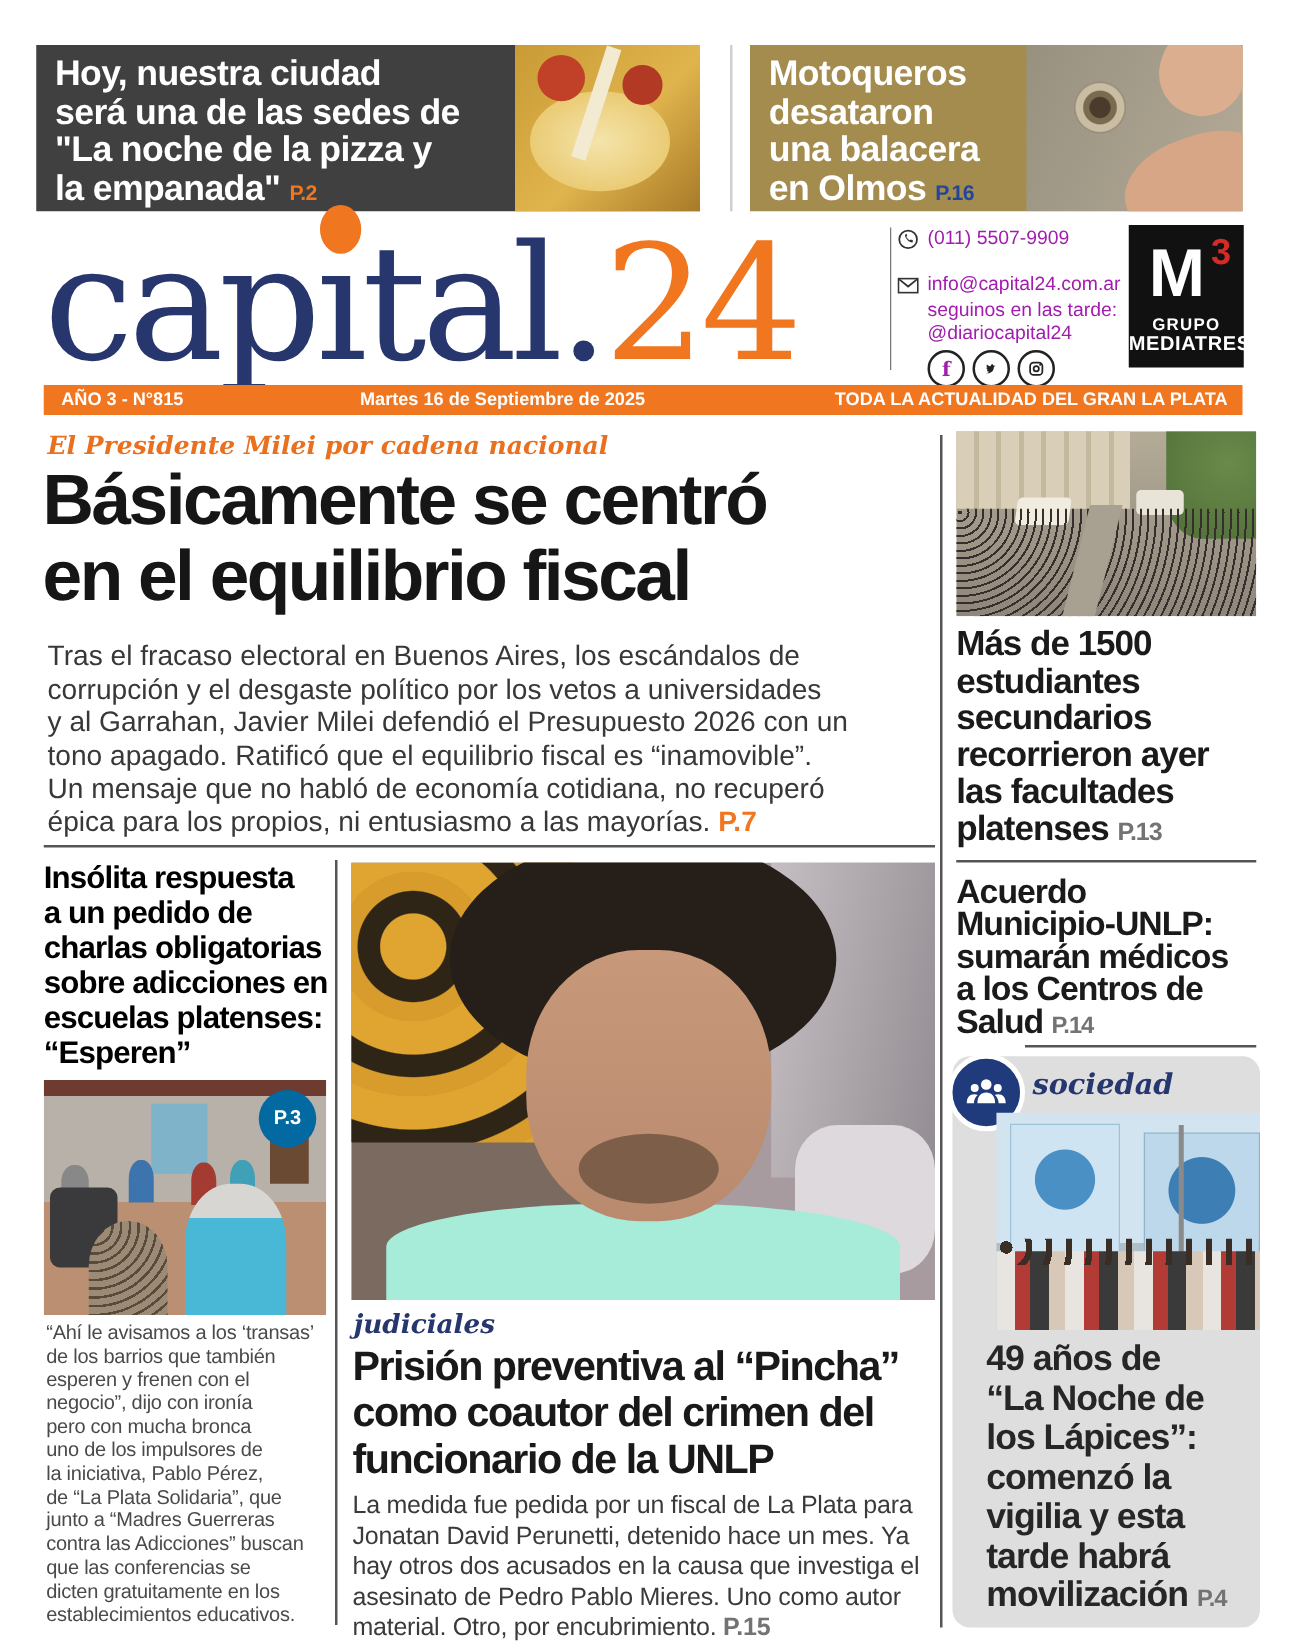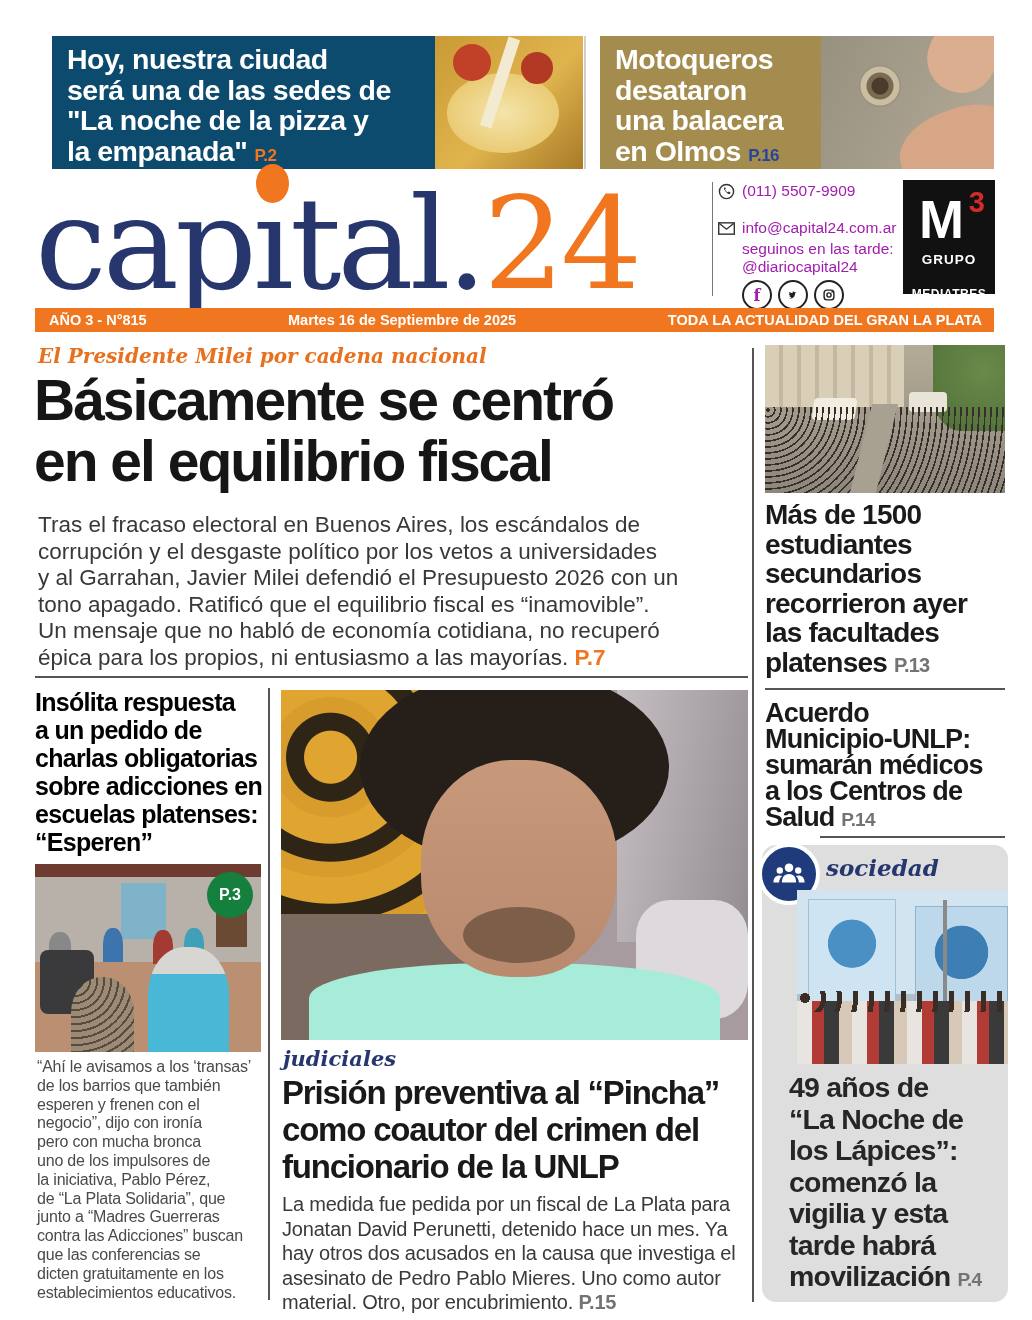--- a/index.html
+++ b/index.html
@@ -4,21 +4,21 @@
 <style>
   html,body{margin:0;padding:0;background:#fff;}
   .page{position:relative;width:1032px;height:1320px;background:#fff;overflow:hidden;
         font-family:"Liberation Sans",sans-serif;}
   .abs{position:absolute;}
   .ml{white-space:pre-line;}
   .img{position:absolute;overflow:hidden;}
   .img>div{position:absolute;}
 
   
-  .boxL{left:52px;top:36px;width:531px;height:133px;background:#0c4a6e;}
+  .boxL{left:29px;top:36px;width:531px;height:133px;background:#404040;}
   .boxR{left:600px;top:36px;width:394px;height:133px;background:#A38C4E;}
   .box-head{position:absolute;left:15px;top:8px;color:#fff;font-weight:bold;
             font-size:28.5px;line-height:30.5px;letter-spacing:-0.5px;}
   .topdiv{left:584px;top:36px;width:2px;height:133px;background:#cfcfcf;}
 
   
   .logo{left:35px;top:180px;font-family:"DejaVu Serif",serif;font-weight:normal;
         font-size:128px;line-height:1;letter-spacing:-4px;}
   .lnavy{color:#27376E;} .lorange{color:#F0761F;}
   .idot{position:absolute;left:256px;top:164px;width:33px;height:39px;border-radius:50%;
@@ -40,21 +40,21 @@
 
   .rule{background:#555;}
   .pref{font-weight:bold;}
   .pref.or{color:#F0761F;} .pref.bl{color:#737373;} .pref.nv{color:#24459A;}
 
   
   .lefthead{left:35px;top:688px;width:228px;font-weight:bold;font-size:25px;
             line-height:28px;letter-spacing:-0.7px;color:#000000;}
   .leftquote{left:37px;top:1058px;width:230px;font-size:16px;line-height:18.8px;
              letter-spacing:-0.2px;color:#4a4a4a;}
-  .badge{position:absolute;border-radius:50%;background:#15803d;color:#fff;font-weight:bold;
+  .badge{position:absolute;border-radius:50%;background:#0369a1;color:#fff;font-weight:bold;
          display:flex;align-items:center;justify-content:center;}
 
   
   .sectlab{font-family:"DejaVu Serif",serif;font-style:italic;font-weight:bold;
            font-size:21px;color:#26366E;}
   .cenhead{left:282px;top:1074px;width:470px;font-weight:bold;font-size:33px;
            line-height:37px;letter-spacing:-1.2px;color:#191919;}
   .cenbody{left:282px;top:1192px;width:472px;font-size:20px;line-height:24.6px;
            letter-spacing:-0.2px;color:#3a3a3a;}
 
@@ -141,21 +141,21 @@
     </div>
     <div style="margin-left:24px;margin-top:4px;font-size:16px;">Grupo MEDIATRES</div>
   </div>
 
   <div class="abs m3box">
     <div style="position:relative;height:72px;">
       <span style="position:absolute;left:16px;top:12px;font-size:54px;font-weight:bold;line-height:1;">M</span>
       <span style="position:absolute;right:10px;top:6px;font-size:29px;font-weight:bold;color:#D42B27;">3</span>
     </div>
     <div style="font-size:13.5px;font-weight:bold;letter-spacing:1px;">GRUPO</div>
-    <div style="font-size:12px;font-weight:bold;letter-spacing:0.5px;margin-top:20px;">MEDIATRES</div>
+    <div style="font-size:16px;font-weight:bold;letter-spacing:0.5px;">MEDIATRES</div>
   </div>
 
   <div class="abs datebar">
     <span style="left:14px;">AÑO 3 - N°815</span>
     <span style="left:253px;">Martes 16 de Septiembre de 2025</span>
     <span style="right:12px;">TODA LA ACTUALIDAD DEL GRAN LA PLATA</span>
   </div>
 
   <div class="abs mainhead"><span class="ml">Básicamente se centró
 en el equilibrio fiscal</span></div>

